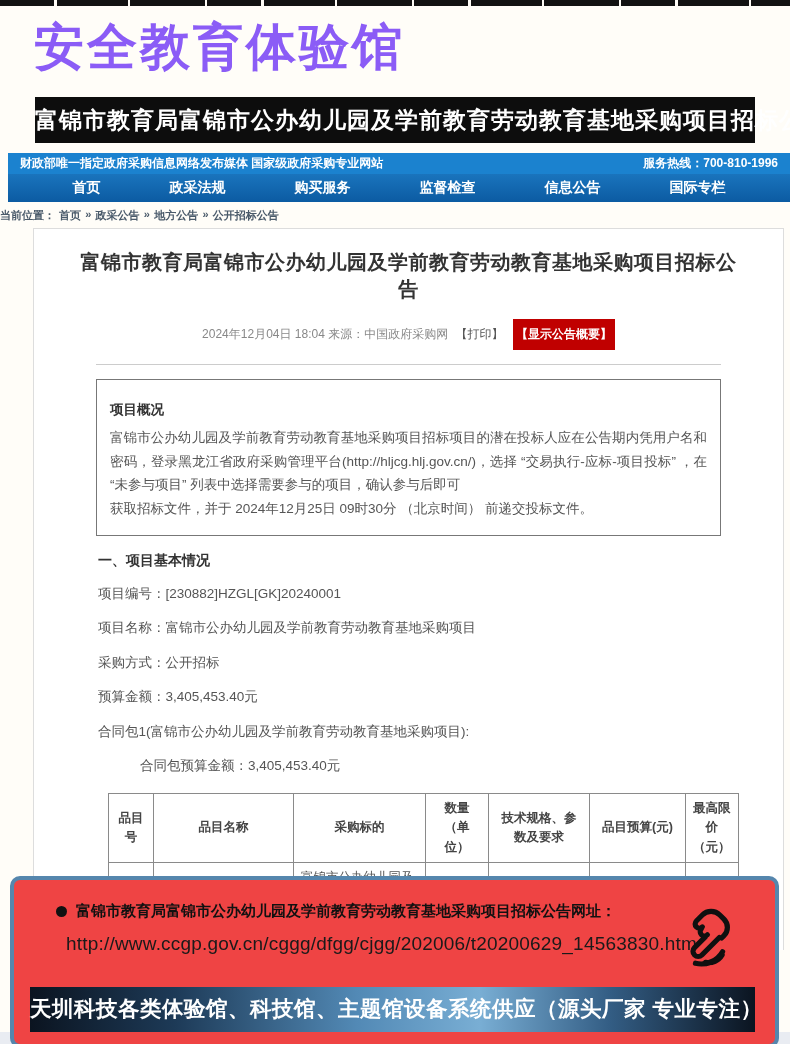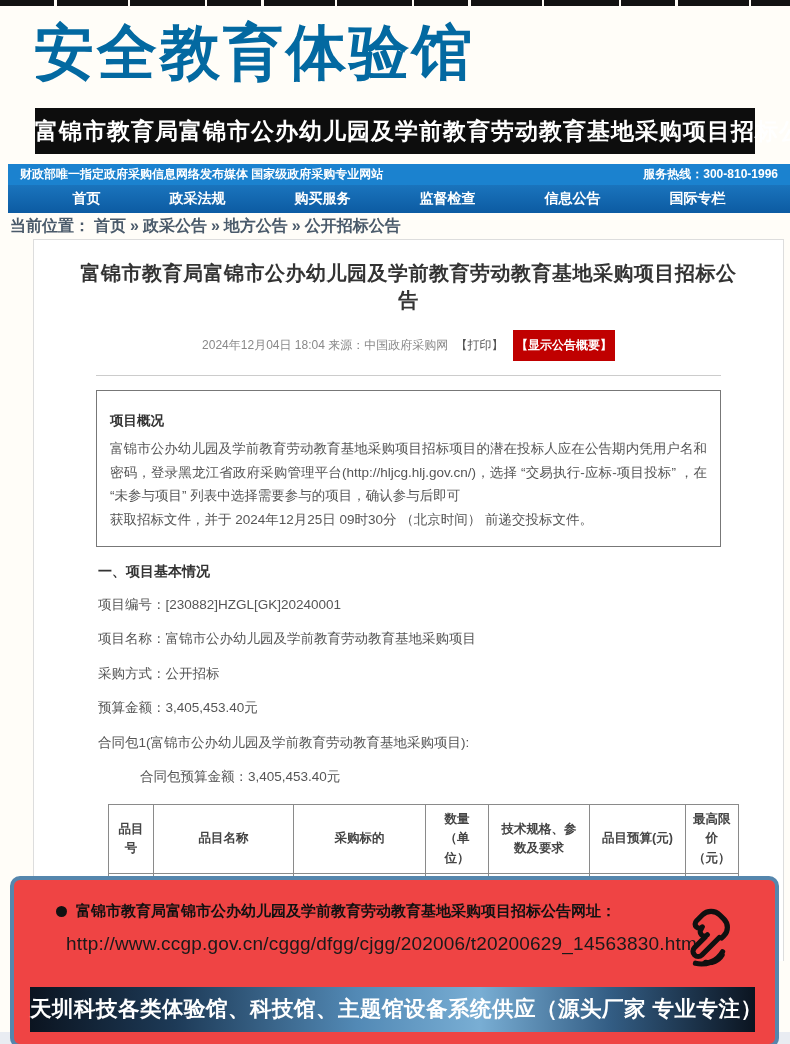--- a/index.html
+++ b/index.html
@@ -12,22 +12,22 @@
     color:#333;
   }
   
   .torn-strip {
     height:6px; width:100%;
     background:repeating-linear-gradient(90deg,#121212 0 54px,#fffdf8 54px 57px,#121212 57px 128px,#fffdf8 128px 130px,#121212 130px 205px,#fffdf8 205px 207px);
   }
   
   .hero-title {
     margin:14px 0 0 34px;
-    font-size:60px; line-height:1.1;
-    font-weight:900; color:#0369a1;
+    font-size:50px; line-height:1.1;
+    font-weight:900; color:#8b5cf6;
     letter-spacing:3px;
   }
   .hero-subtitle {
     margin:22px 35px 0 35px;
     height:46px; line-height:46px;
     background:#0d0d0d; color:#ffffff;
     text-align:center; font-size:23px; font-weight:bold;
     letter-spacing:1px;
     white-space:nowrap;
   }
@@ -77,21 +77,21 @@
   .banner-line3 { font-size:14px; font-weight:bold; letter-spacing:3px; text-align:center; line-height:1.2; }
   .site-nav {
     height:28px; background:linear-gradient(180deg,#1a74bd,#0c5ba2);
     display:flex; justify-content:space-around; align-items:center;
     padding:0 30px;
   }
   .nav-item { color:#fff; font-size:14px; font-weight:bold; cursor:pointer; white-space:nowrap; }
   
   .breadcrumb {
     height:26px; display:flex; align-items:center;
-    padding-left:10px; font-size:16px; font-weight:bold; color:#4a5a6a;
+    font-size:11px; font-weight:bold; color:#4a5a6a;font-family:Liberation Mono, monospace;
   }
   .breadcrumb span { margin-right:4px; }
   
   .card {
     margin-left:33px; width:751px; height:722px;
     background:#fff; border:1px solid #ddd; border-bottom:none;
     padding-top:20px; overflow:hidden;
   }
   .article-title {
     text-align:center; font-size:20px; font-weight:bold; color:#333;
@@ -151,21 +151,21 @@
 <body>
 
 <div class="torn-strip"></div>
 
 <h1 class="hero-title">安全教育体验馆</h1>
 <div class="hero-subtitle">富锦市教育局富锦市公办幼儿园及学前教育劳动教育基地采购项目招标公告</div>
 
 <div class="site">
   <div class="site-topbar">
     <span>财政部唯一指定政府采购信息网络发布媒体 国家级政府采购专业网站</span>
-    <span>服务热线：300-810-1996</span>
+    <span>服务热线：700-810-1996</span>
   </div>
 
 
   <div class="site-nav">
     <span class="nav-item">首页</span>
     <span class="nav-item">政采法规</span>
     <span class="nav-item">购买服务</span>
     <span class="nav-item">监督检查</span>
     <span class="nav-item">信息公告</span>
     <span class="nav-item">国际专栏</span>

